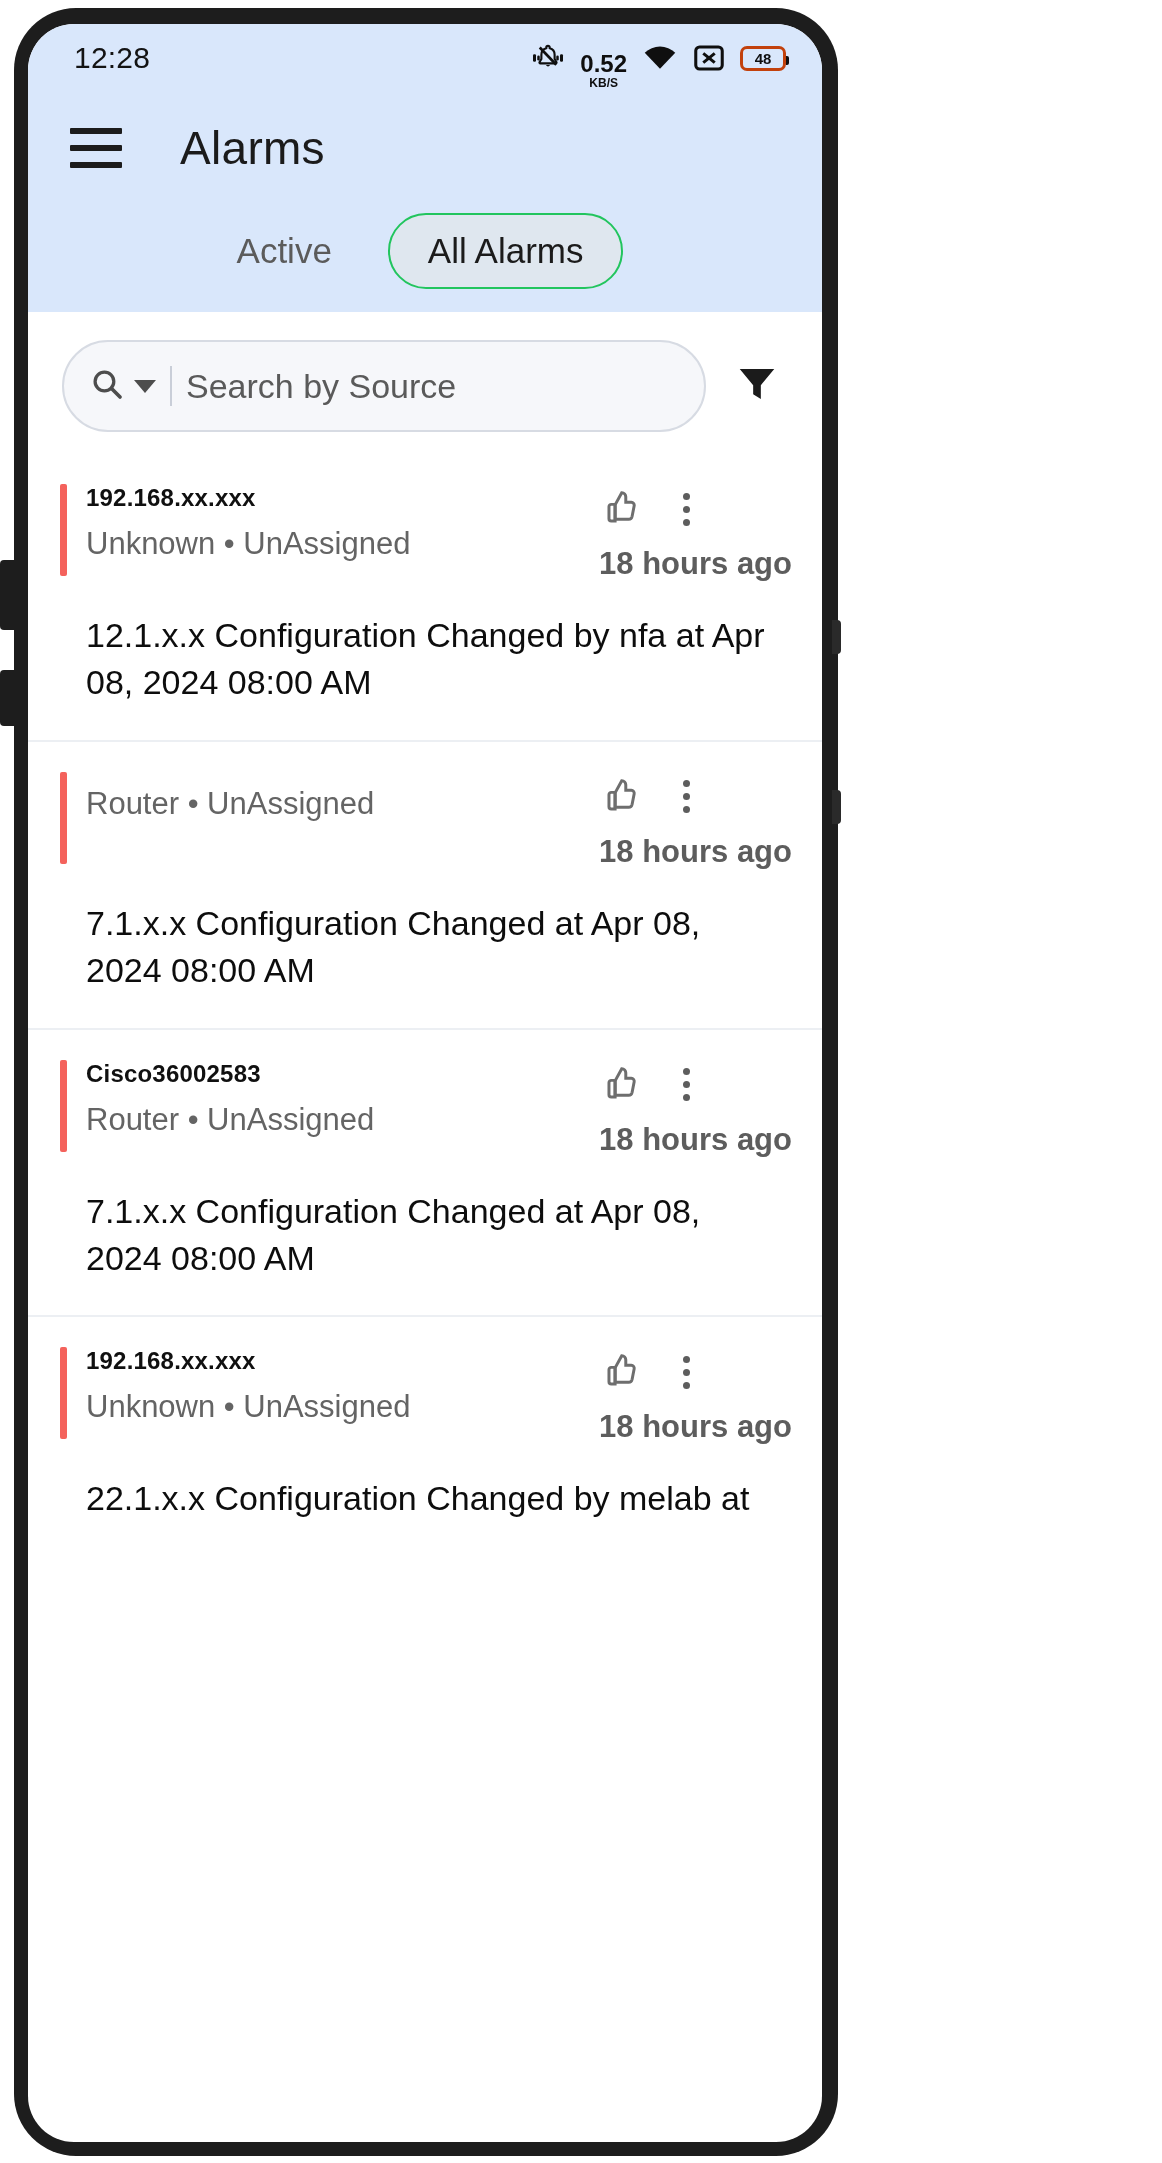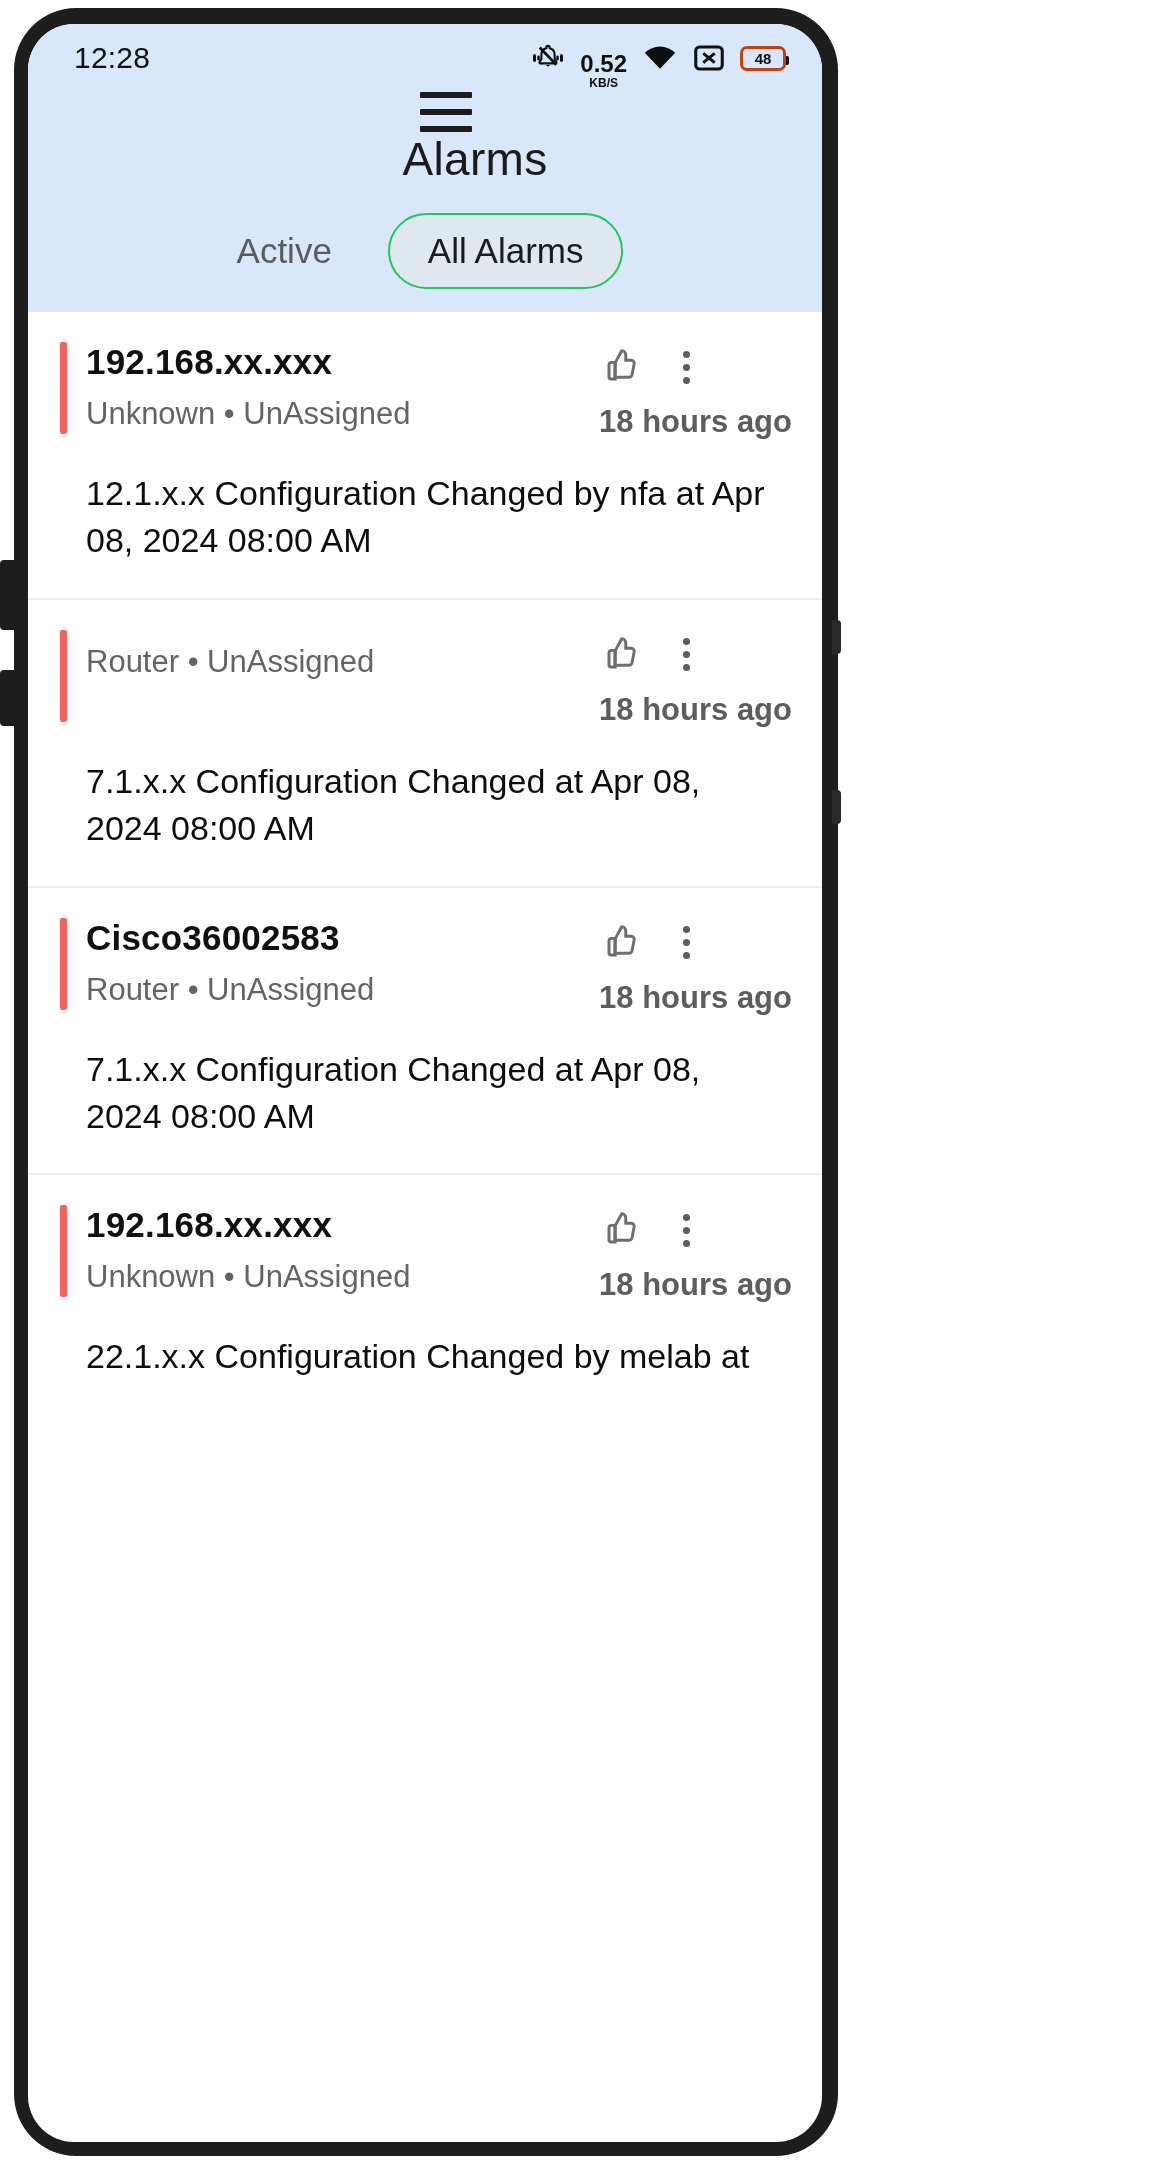--- a/index.html
+++ b/index.html
@@ -109,21 +109,20 @@
   
   #app-bar {
     background:#d9e7fb;
     padding:0 0 0 0;
   }
   #app-bar-top {
     height:112px;
     display:flex;
     align-items:center;
     padding-left:42px;
-    flex-direction:column;
   }
   #hamburger {
     width:52px; height:40px;
     display:flex; flex-direction:column;
     justify-content:space-between;
     cursor:pointer;
   }
   #hamburger span {
     display:block; height:6px;
     background:#1c1c1c; border-radius:1px;
@@ -214,21 +213,21 @@
     width:7px; height:92px;
     border-radius:2px;
   }
   .card-head {
     display:flex;
     align-items:flex-start;
     padding-left:28px;
   }
   .head-texts { flex:1; min-width:0; }
   .alarm-source {
-    font-size:35px;
+    font-size:24px;
     font-weight:bold;
     color:#101010;
     letter-spacing:0.2px;
   }
   .alarm-meta {
     margin-top:14px;
     font-size:31px;
     color:#646464;
   }
   .head-right {
@@ -334,20 +333,40 @@
         </div>
         <div id="app-title">Alarms</div>
       </div>
 
       <div id="tab-row">
         <div class="tab">Active</div>
         <div class="tab selected">All Alarms</div>
       </div>
     </div>
 
+    <div id="search-row">
+      <div id="search-box">
+        <div id="search-mode">
+          <span>
+            <svg width="34" height="34" viewBox="0 0 24 24">
+              <circle cx="10.2" cy="10.2" r="6.6" fill="none" stroke="#4d4d4d" stroke-width="2.3"></circle>
+              <line x1="15.2" y1="15.2" x2="21.2" y2="21.2" stroke="#4d4d4d" stroke-width="2.6" stroke-linecap="round"></line>
+            </svg>
+          </span>
+          <span id="caret-down"></span>
+        </div>
+        <div id="search-divider"></div>
+        <input id="search-input" type="text" placeholder="Search by Source" style="">
+      </div>
+      <div id="filter-icon">
+        <svg width="46" height="46" viewBox="0 0 24 24">
+          <path d="M3 4.2h18l-7 8.4v7.2l-4-2.4v-4.8z" fill="#1b1b1b"></path>
+        </svg>
+      </div>
+    </div>
 
     <div id="alarm-list">
 
       <div class="alarm-card">
         <div class="sev-bar" style="background:#f4625c"></div>
         <div class="card-head">
           <div class="head-texts">
             <div class="alarm-source">192.168.xx.xxx</div>
             <div class="alarm-meta">Unknown • UnAssigned</div>
           </div>

